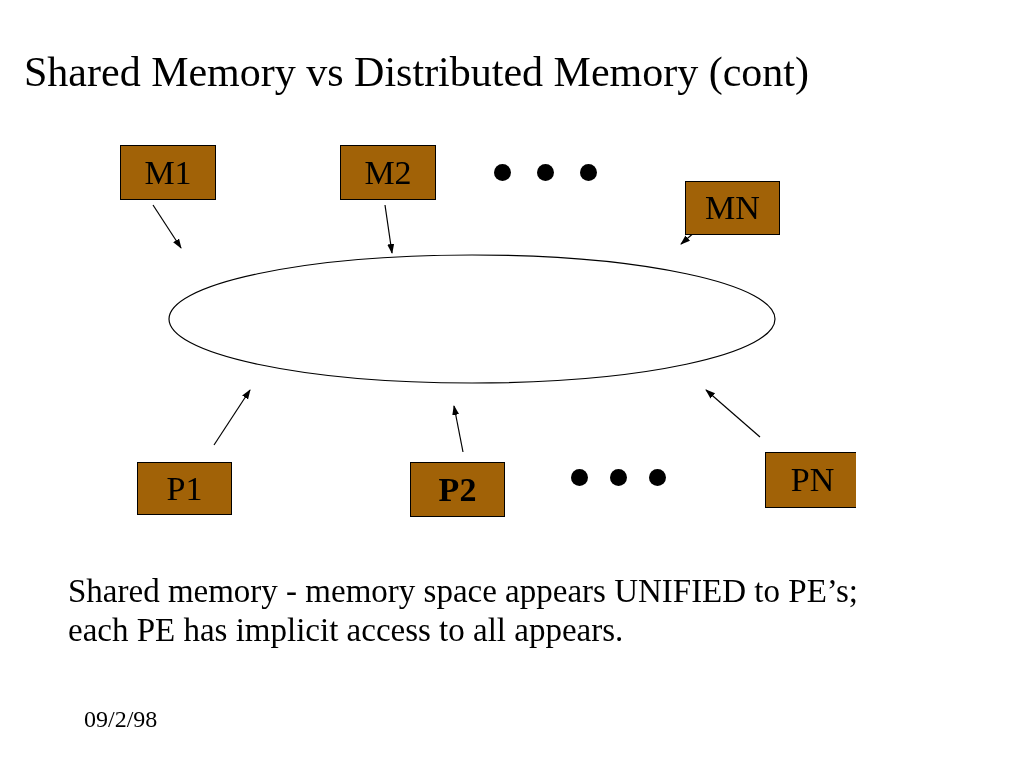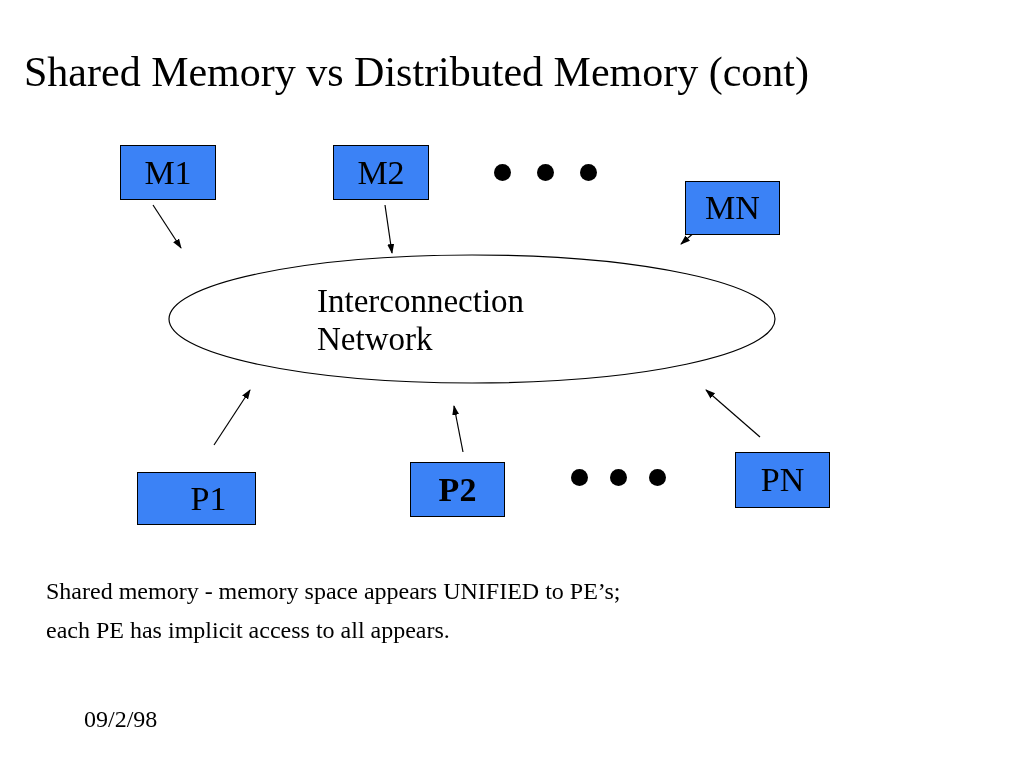--- a/index.html
+++ b/index.html
@@ -26,33 +26,33 @@
     position: absolute;
     left: 0;
     top: 0;
     width: 1024px;
     height: 768px;
     pointer-events: none;
   }
   .node {
     position: absolute;
     border: 1.5px solid #000000;
-    background: #3b82f6;
+    background: #a16207;
     display: flex;
     align-items: center;
     justify-content: center;
     font-size: 34px;
     line-height: 1;
   }
   #box-m1 { left: 120px; top: 145px; width: 94px; height: 53px; }
-  #box-m2 { left: 333px; top: 145px; width: 94px; height: 53px; text-align: right; }
+  #box-m2 { left: 340px; top: 145px; width: 94px; height: 53px; text-align: right; }
   #box-mn { left: 685px; top: 145px; width: 93px; height: 52px; margin-top: 36px; }
-  #box-p1 { left: 137px; top: 472px; width: 93px; height: 51px; padding-left: 24px; }
+  #box-p1 { left: 137px; top: 462px; width: 93px; height: 51px; }
   #box-p2 { left: 410px; top: 462px; width: 93px; height: 53px; font-weight: bold; }
-  #box-pn { left: 735px; top: 452px; width: 93px; height: 54px; }
+  #box-pn { left: 765px; top: 452px; width: 93px; height: 54px; }
   .dots {
     position: absolute;
     display: flex;
     align-items: center;
   }
   #dots-top { left: 494px; top: 164px; gap: 26px; }
   #dots-bottom { left: 571px; top: 469px; gap: 22px; }
   .dot {
     width: 17px;
     height: 17px;
@@ -62,23 +62,23 @@
   .network-label {
     position: absolute;
     left: 317px;
     top: 282px;
     font-size: 33px;
     line-height: 38px;
     white-space: nowrap;
   }
   .body-text {
     position: absolute;
-    left: 46px;
+    left: 68px;
     top: 572px;
-    font-size: 24px;
+    font-size: 33px;
     line-height: 39px;
     white-space: nowrap;
   }
   .footer-date {
     position: absolute;
     left: 84px;
     top: 706px;
     font-size: 24px;
     line-height: 1.15;
   }
@@ -110,24 +110,20 @@
   <div id="box-m1" class="node">M1</div>
   <div id="box-m2" class="node">M2</div>
   <div id="box-mn" class="node">MN</div>
 
   <div id="dots-top" class="dots">
     <span class="dot"></span>
     <span class="dot"></span>
     <span class="dot"></span>
   </div>
 
-  <div class="network-label">
-    <div>Interconnection</div>
-    <div>Network</div>
-  </div>
 
   <div id="box-p1" class="node">P1</div>
   <div id="box-p2" class="node">P2</div>
   <div id="box-pn" class="node">PN</div>
 
   <div id="dots-bottom" class="dots">
     <span class="dot"></span>
     <span class="dot"></span>
     <span class="dot"></span>
   </div>

